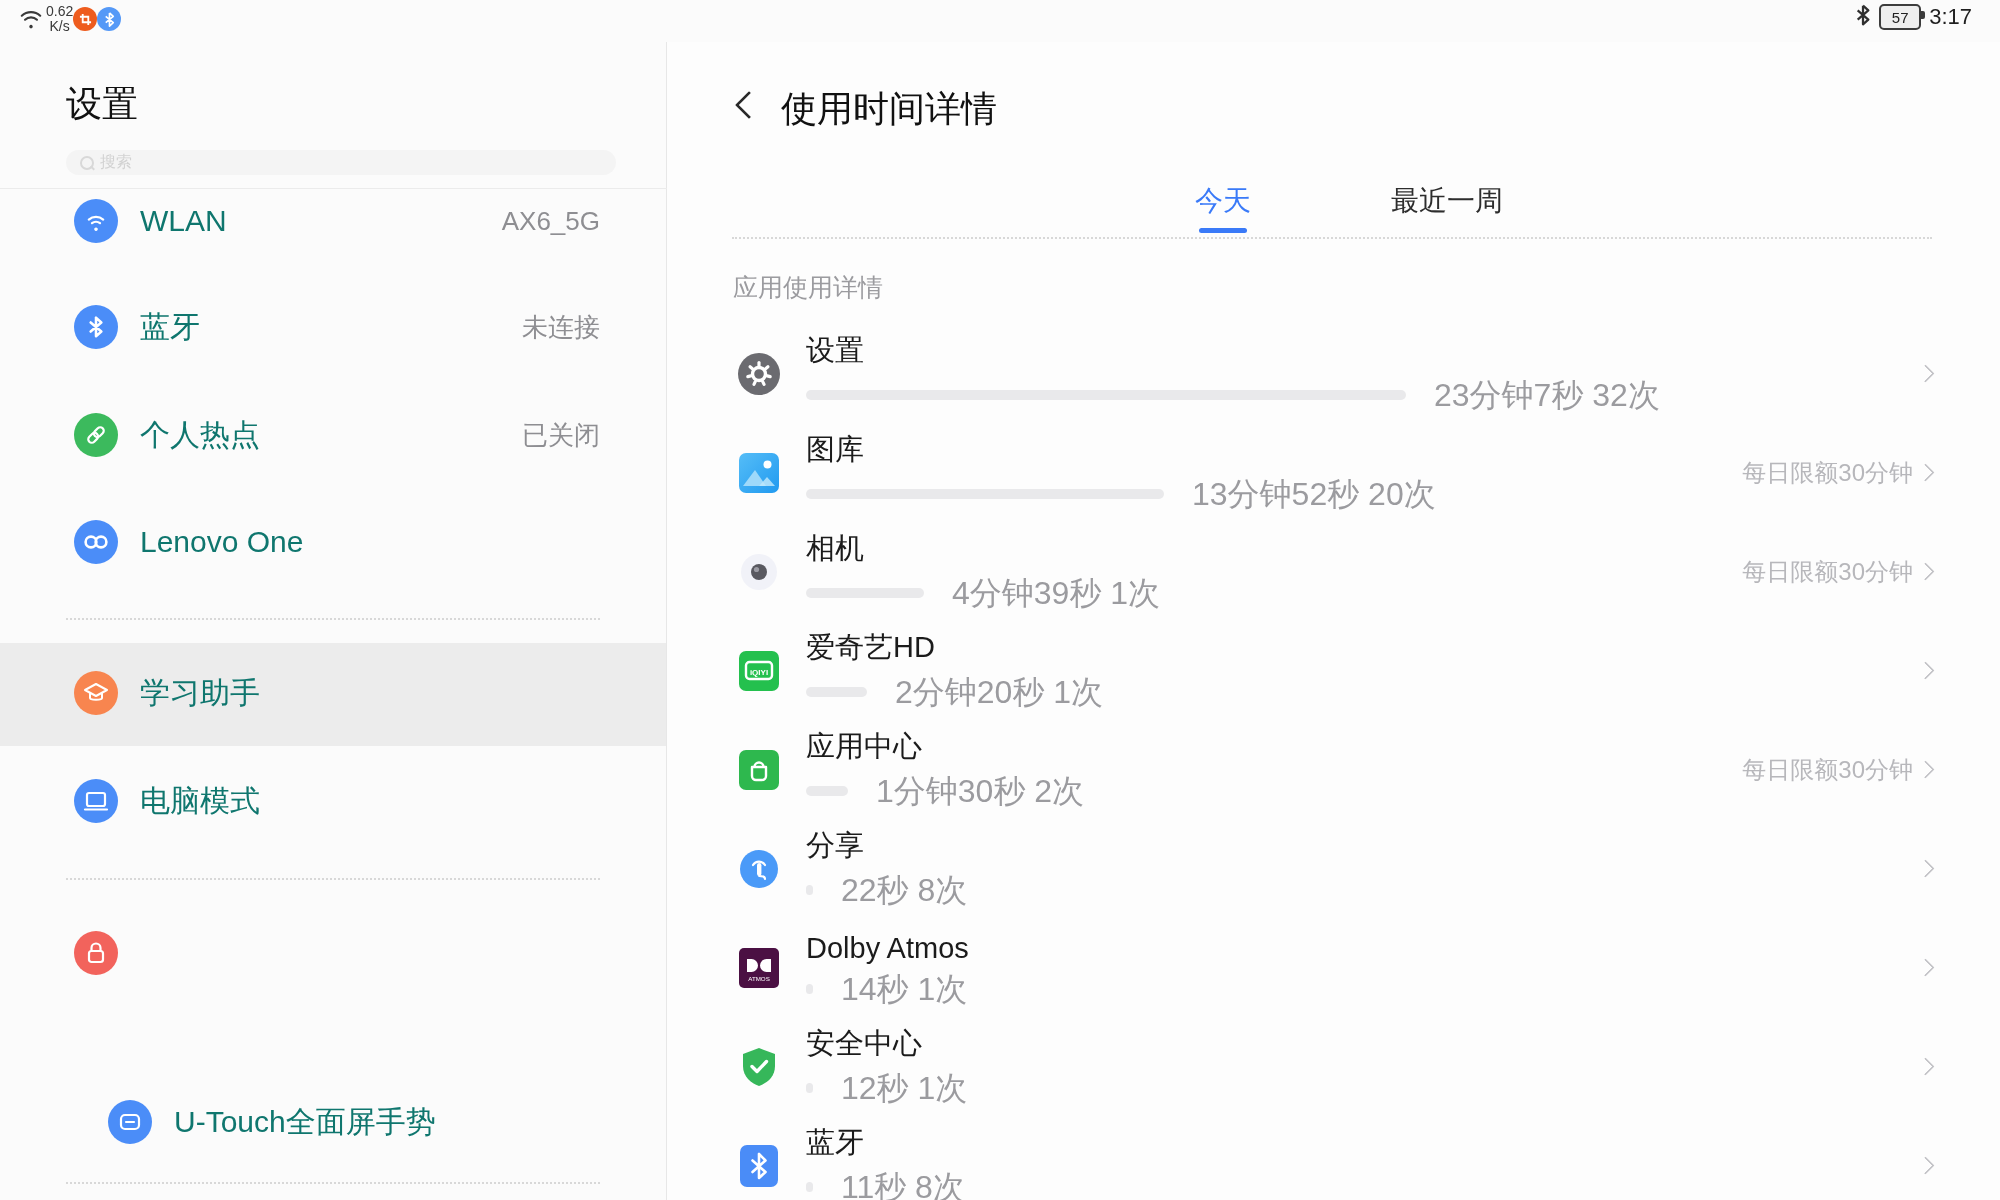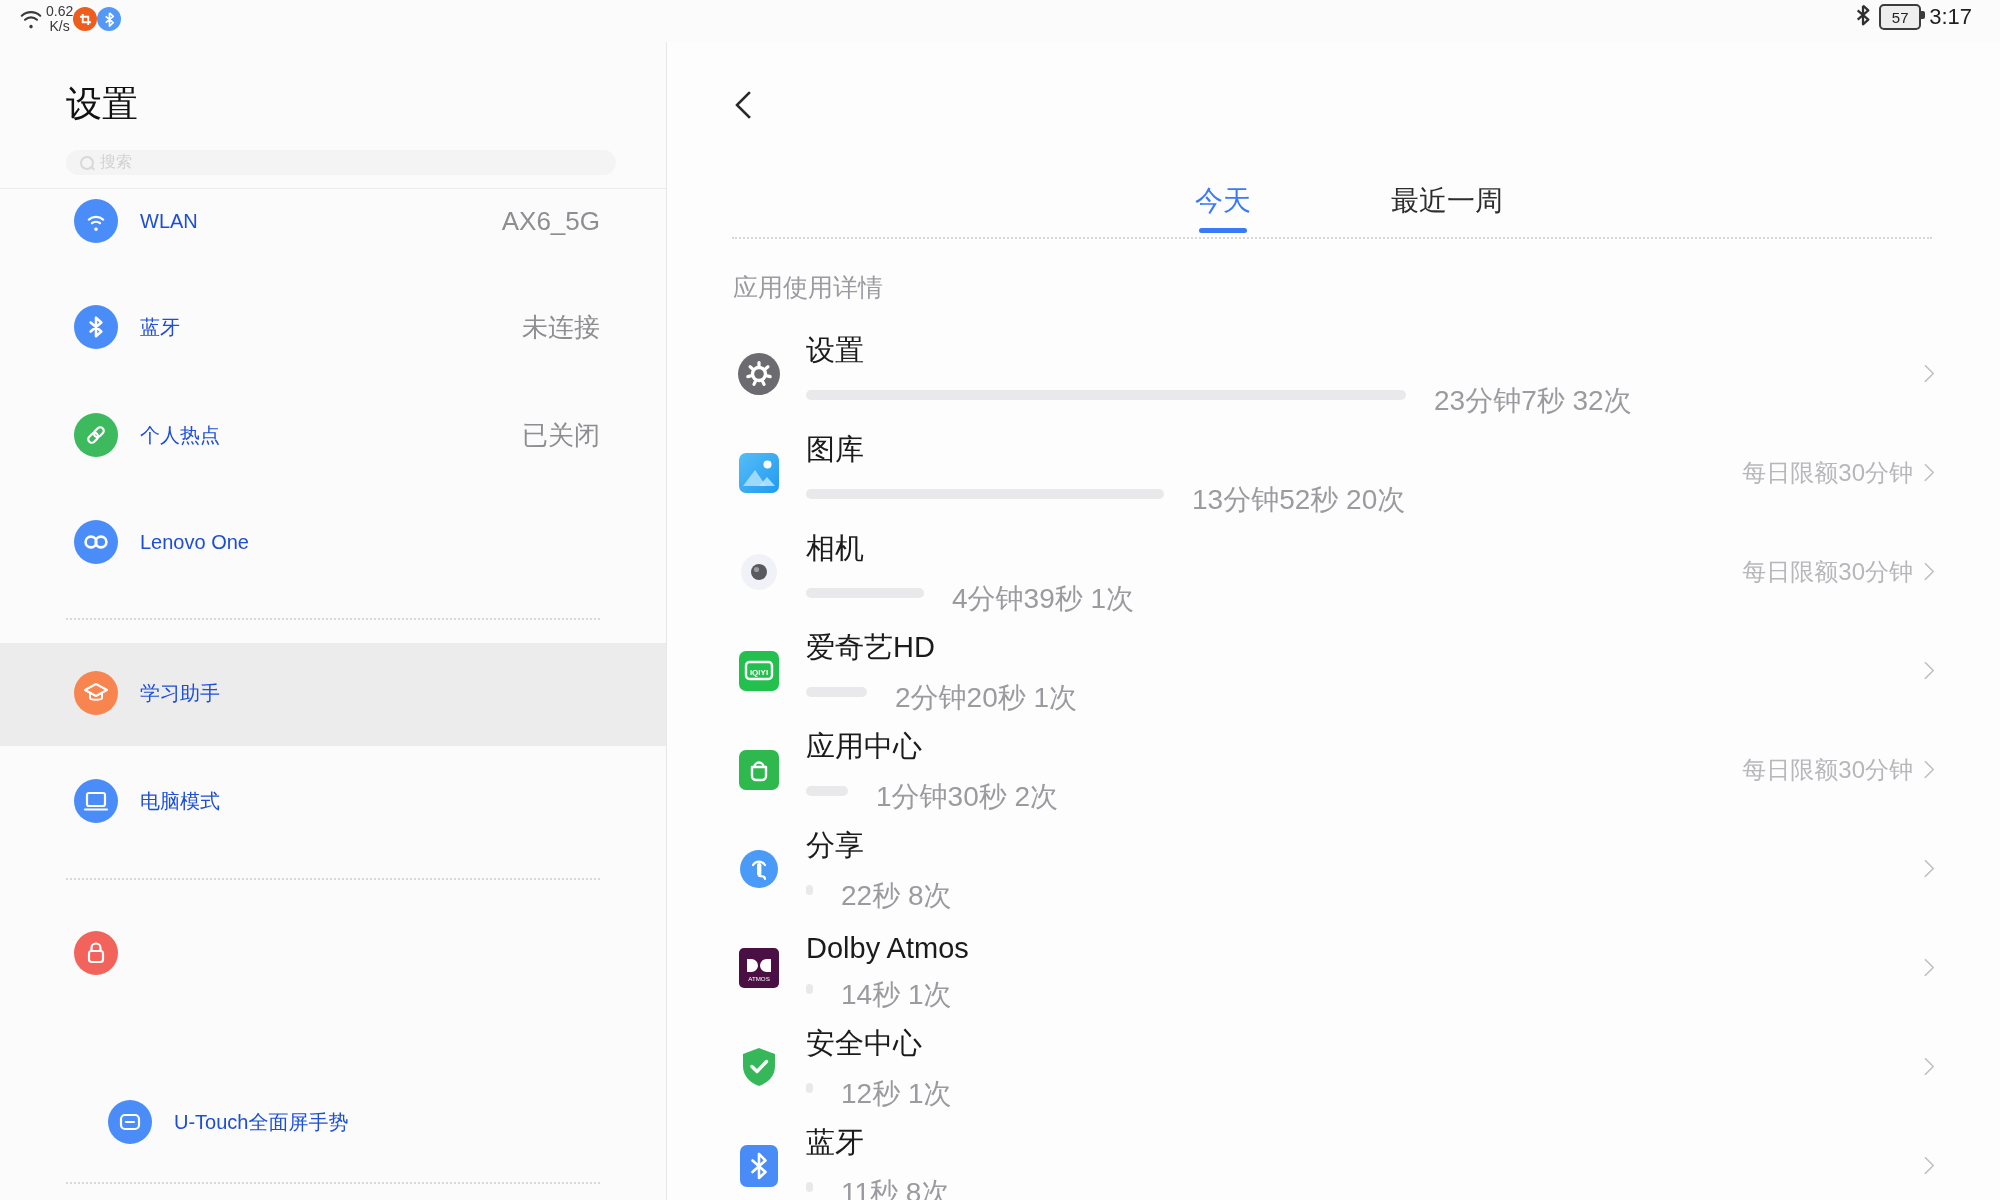--- a/index.html
+++ b/index.html
@@ -25,40 +25,40 @@
   .search-pill{position:absolute;left:66px;top:150px;width:536px;height:25px;border-radius:13px;
                background:#f4f4f4;display:flex;align-items:center;padding-left:14px;gap:6px;}
   .search-pill .ph{font-size:16px;color:#d2d2d2;}
   .search-glyph{width:10px;height:10px;border:2px solid #d8d8d8;border-radius:50%;position:relative;}
   .search-glyph:after{content:"";position:absolute;left:8px;top:9px;width:5px;height:2px;background:#d8d8d8;
                       transform:rotate(45deg);}
   .sb-hr{position:absolute;left:0;top:188px;width:667px;height:1px;background:#ebebeb;}
   .side-row{position:absolute;left:0;width:666px;height:106px;}
   .side-row .circle{position:absolute;left:74px;top:50%;margin-top:-22px;width:44px;height:44px;border-radius:50%;
                     display:flex;align-items:center;justify-content:center;}
-  .side-row .lbl{position:absolute;left:140px;top:50%;transform:translateY(-50%);font-size:20px;color:#1d4ed8;
+  .side-row .lbl{position:absolute;left:140px;top:50%;transform:translateY(-50%);font-size:30px;color:#0f766e;
                  width:300px;line-height:38px;}
   .side-row .val{position:absolute;right:66px;top:50%;transform:translateY(-50%);font-size:26px;color:#8e8e92;}
   .side-selected-bg{position:absolute;left:0;top:643px;width:666px;height:103px;background:#ececec;}
   .dotted{border-top:2px dotted #d8d8d8;height:0;position:absolute;}
   
   .main-back{position:absolute;left:739px;top:95px;width:17px;height:17px;border-left:3px solid #2a2a2a;
              border-bottom:3px solid #2a2a2a;transform:rotate(45deg);border-radius:1px;}
   .main-title{position:absolute;left:781px;top:85px;font-size:36px;font-weight:500;color:#111;}
   .tab{position:absolute;top:182px;font-size:28px;color:#2d2d2d;text-align:center;}
   .tab.active{color:#3a7af8;}
   .tab-underline{position:absolute;left:1199px;top:228px;width:48px;height:5px;border-radius:3px;background:#3a7af8;}
   .tabs-hr{position:absolute;left:732px;top:237px;width:1200px;}
   .section-header{position:absolute;left:733px;top:271px;font-size:25px;color:#9b9b9f;}
   .app-row{position:absolute;left:667px;width:1333px;height:99px;}
   .app-icon{position:absolute;left:70px;top:50%;transform:translateY(-50%);width:44px;height:44px;
             display:flex;align-items:center;justify-content:center;}
   .app-name{position:absolute;left:139px;bottom:50%;margin-bottom:3px;font-size:29px;color:#1b1b1b;}
   .app-bar{position:absolute;left:139px;top:50%;margin-top:16px;height:10px;border-radius:5px;background:#e9e9eb;}
-  .app-usage{position:absolute;top:50%;margin-top:8px;font-size:28px;color:#9b9b9f;white-space:nowrap;}
+  .app-usage{position:absolute;top:50%;font-size:32px;color:#9b9b9f;white-space:nowrap;}
   .app-limit{position:absolute;right:87px;top:50%;transform:translateY(-50%);font-size:24px;color:#b7b7bb;}
   .chev{position:absolute;right:68px;top:50%;margin-top:-7px;width:11px;height:11px;border-top:2.5px solid #c3c3c7;
         border-right:2.5px solid #c3c3c7;transform:rotate(45deg);border-radius:1px;}
 </style>
 </head>
 <body>
 
 <div class="screen">
 
   <div class="statusbar">
@@ -187,20 +187,21 @@
         </span>
         <span class="lbl">U-Touch全面屏手势</span>
       </div>
     </div>
 
   <div class="dotted" style="left:66px;top:618px;width:534px;"></div>
   <div class="dotted" style="left:66px;top:878px;width:534px;"></div>
   <div class="dotted" style="left:66px;top:1182px;width:534px;"></div>
 
   <div class="main-back"></div>
+  <div class="main-title">使用时间详情</div>
 
   <div class="tab active" style="left:1190px;width:66px;">今天</div>
   <div class="tab" style="left:1385px;width:124px;">最近一周</div>
   <div class="tab-underline"></div>
   <div class="tabs-hr dotted"></div>
 
   <div class="section-header">应用使用详情</div>
 
   <div id="app-rows">
       <div class="app-row" style="top: 324px;">

